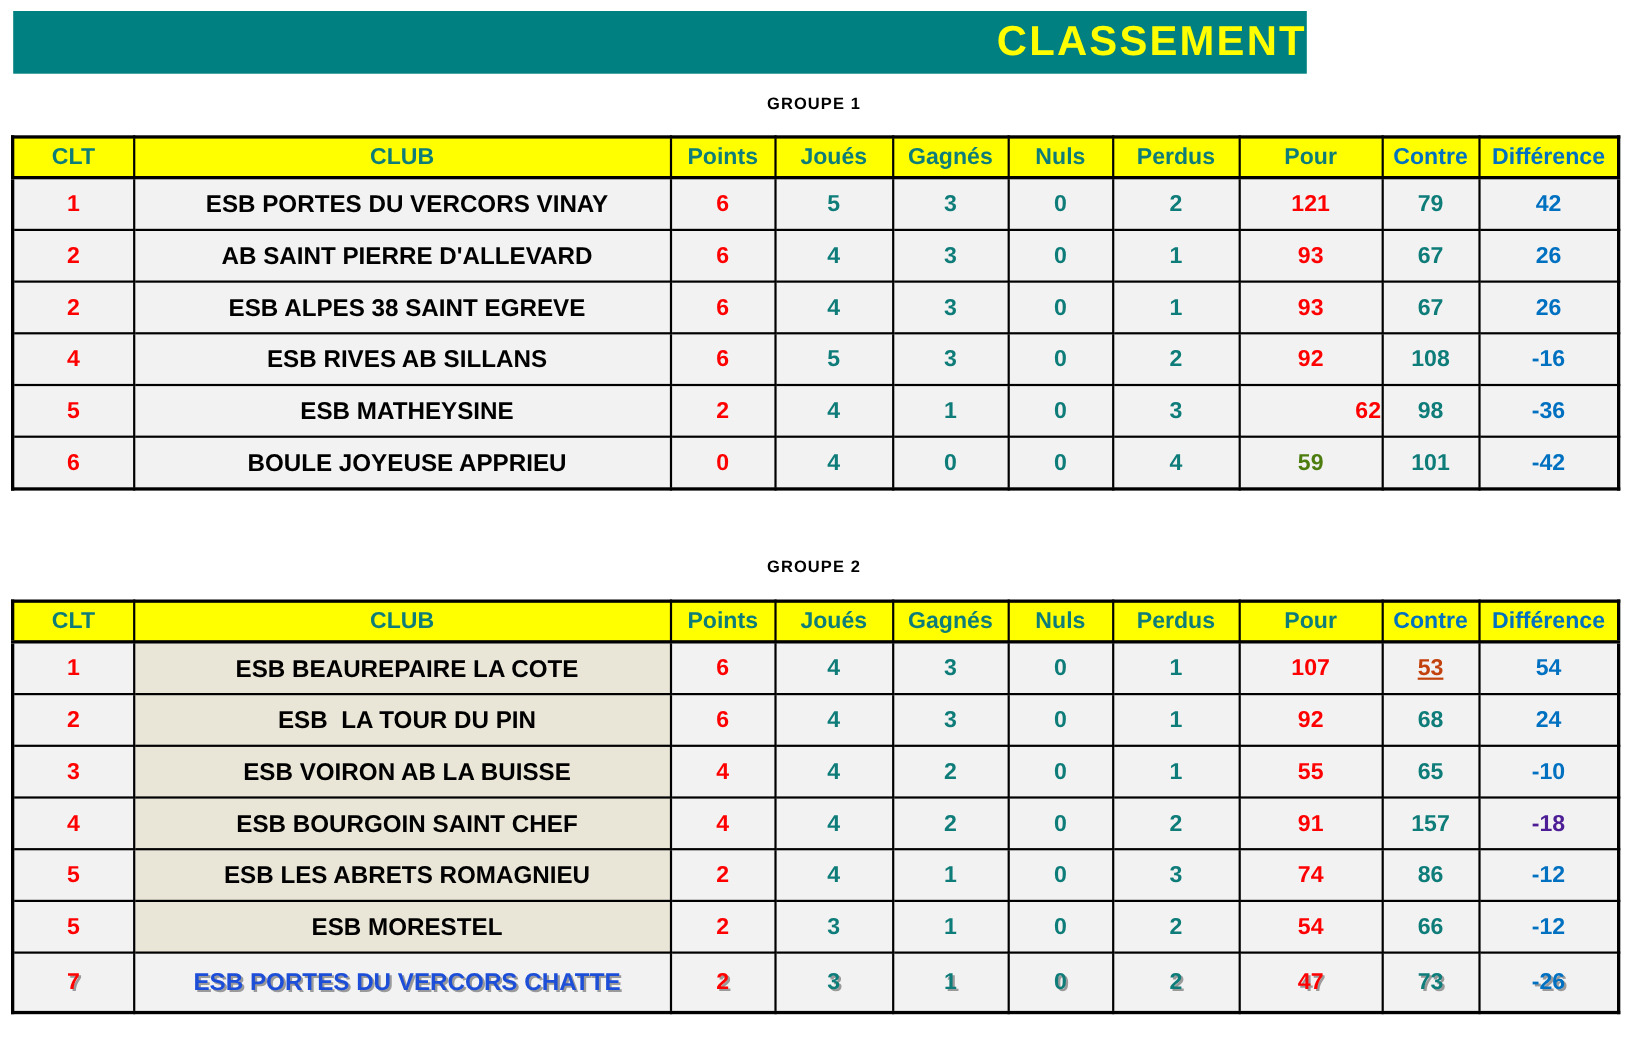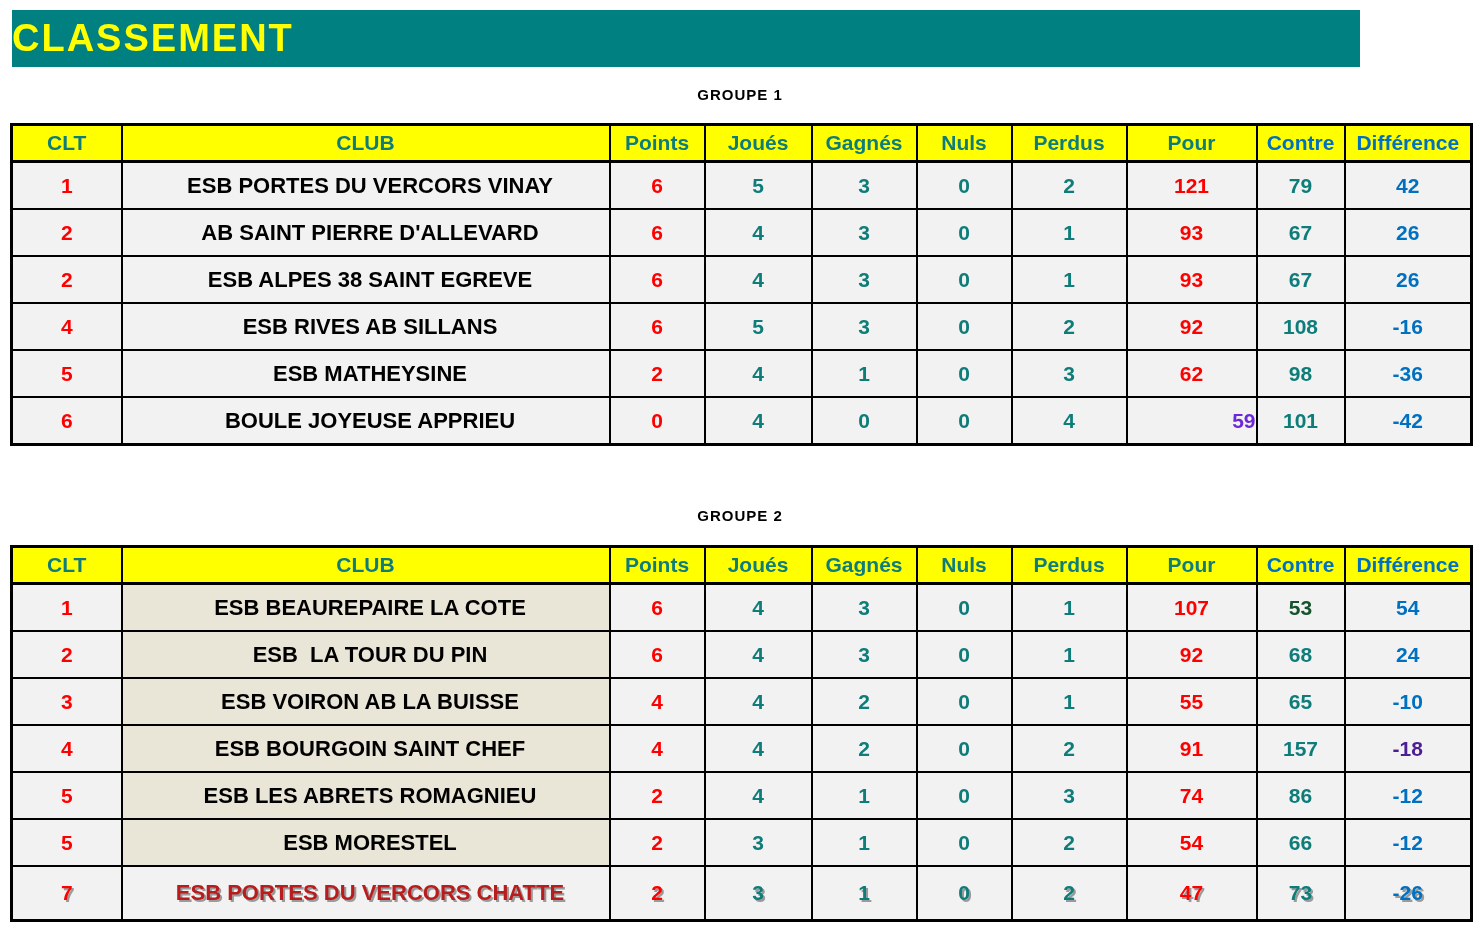--- a/index.html
+++ b/index.html
@@ -1,22 +1,22 @@
 <!DOCTYPE html>
 <html><head>
 <meta charset="utf-8">
 <style>
   html,body{margin:0;padding:0;}
   body{
     width:1480px;height:950px;background:#ffffff;position:relative;
     font-family:"Liberation Sans", sans-serif;overflow:hidden;
   }
   .banner{
-    position:absolute;left:12px;top:10px;width:1348px;height:57px;
-    background:#008080;display:flex;align-items:center;justify-content:flex-start;
+    position:absolute;left:12px;top:10px;width:1176px;height:57px;
+    background:#008080;display:flex;align-items:center;justify-content:flex-end;
   }
   .banner-title{
     color:#FFFF00;font-size:38px;font-weight:800;letter-spacing:2px;
   }
   .group-title{
     position:absolute;left:10px;width:1460px;text-align:center;
     font-size:15px;font-weight:800;color:#000;letter-spacing:1px;
   }
   #group1-title{top:86px;}
   #group2-title{top:507px;}
@@ -134,33 +134,33 @@
     <td class="num" style="color: rgb(0, 112, 192);">-16</td>
   </tr>
       <tr>
     <td class="num" style="color: rgb(255, 0, 0);">5</td>
     <td class="club" style="color: rgb(0, 0, 0);">ESB MATHEYSINE</td>
     <td class="num" style="color: rgb(255, 0, 0);">2</td>
     <td class="num" style="color: rgb(14, 124, 121);">4</td>
     <td class="num" style="color: rgb(14, 124, 121);">1</td>
     <td class="num" style="color: rgb(14, 124, 121);">0</td>
     <td class="num" style="color: rgb(14, 124, 121);">3</td>
-    <td class="num" style="color: rgb(255, 0, 0);">62</td>
+    <td class="num" style="color: rgb(255, 0, 0); text-align: right;">62</td>
     <td class="num" style="color: rgb(14, 124, 121);">98</td>
     <td class="num" style="color: rgb(0, 112, 192);">-36</td>
   </tr>
       <tr>
     <td class="num" style="color: rgb(255, 0, 0);">6</td>
     <td class="club" style="color: rgb(0, 0, 0);">BOULE JOYEUSE APPRIEU</td>
     <td class="num" style="color: rgb(255, 0, 0);">0</td>
     <td class="num" style="color: rgb(14, 124, 121);">4</td>
     <td class="num" style="color: rgb(14, 124, 121);">0</td>
     <td class="num" style="color: rgb(14, 124, 121);">0</td>
     <td class="num" style="color: rgb(14, 124, 121);">4</td>
-    <td class="num" style="color: #6d28d9; text-align: right;">59</td>
+    <td class="num" style="color: #4d7c0f;">59</td>
     <td class="num" style="color: rgb(14, 124, 121);">101</td>
     <td class="num" style="color: rgb(0, 112, 192);">-42</td>
   </tr>
     </tbody>
 </table>
 
 <div class="group-title" id="group2-title">GROUPE 2</div>
 
 <table class="standings" id="table2">
   <colgroup>
@@ -192,21 +192,21 @@
   <tbody>
       <tr>
     <td class="num" style="color: rgb(255, 0, 0);">1</td>
     <td class="club" style="color: rgb(0, 0, 0); background: rgb(233, 229, 215);">ESB BEAUREPAIRE LA COTE</td>
     <td class="num" style="color: rgb(255, 0, 0);">6</td>
     <td class="num" style="color: rgb(14, 124, 121);">4</td>
     <td class="num" style="color: rgb(14, 124, 121);">3</td>
     <td class="num" style="color: rgb(14, 124, 121);">0</td>
     <td class="num" style="color: rgb(14, 124, 121);">1</td>
     <td class="num" style="color: rgb(255, 0, 0);">107</td>
-    <td class="num" style="color: #14532d;">53</td>
+    <td class="num" style="color: #c2410c; text-decoration: underline;">53</td>
     <td class="num" style="color: rgb(0, 112, 192);">54</td>
   </tr>
       <tr>
     <td class="num" style="color: rgb(255, 0, 0);">2</td>
     <td class="club" style="color: rgb(0, 0, 0); background: rgb(233, 229, 215);">ESB  LA TOUR DU PIN</td>
     <td class="num" style="color: rgb(255, 0, 0);">6</td>
     <td class="num" style="color: rgb(14, 124, 121);">4</td>
     <td class="num" style="color: rgb(14, 124, 121);">3</td>
     <td class="num" style="color: rgb(14, 124, 121);">0</td>
     <td class="num" style="color: rgb(14, 124, 121);">1</td>
@@ -257,21 +257,21 @@
     <td class="num" style="color: rgb(14, 124, 121);">3</td>
     <td class="num" style="color: rgb(14, 124, 121);">1</td>
     <td class="num" style="color: rgb(14, 124, 121);">0</td>
     <td class="num" style="color: rgb(14, 124, 121);">2</td>
     <td class="num" style="color: rgb(255, 0, 0);">54</td>
     <td class="num" style="color: rgb(14, 124, 121);">66</td>
     <td class="num" style="color: rgb(0, 112, 192);">-12</td>
   </tr>
       <tr class="shadowed">
     <td class="num" style="color: rgb(255, 0, 0);">7</td>
-    <td class="club" style="color: #b91c1c;">ESB PORTES DU VERCORS CHATTE</td>
+    <td class="club" style="color: #1d4ed8;">ESB PORTES DU VERCORS CHATTE</td>
     <td class="num" style="color: rgb(255, 0, 0);">2</td>
     <td class="num" style="color: rgb(14, 124, 121);">3</td>
     <td class="num" style="color: rgb(14, 124, 121);">1</td>
     <td class="num" style="color: rgb(14, 124, 121);">0</td>
     <td class="num" style="color: rgb(14, 124, 121);">2</td>
     <td class="num" style="color: rgb(255, 0, 0);">47</td>
     <td class="num" style="color: rgb(14, 124, 121);">73</td>
     <td class="num" style="color: rgb(0, 112, 192);">-26</td>
   </tr>
     </tbody>

